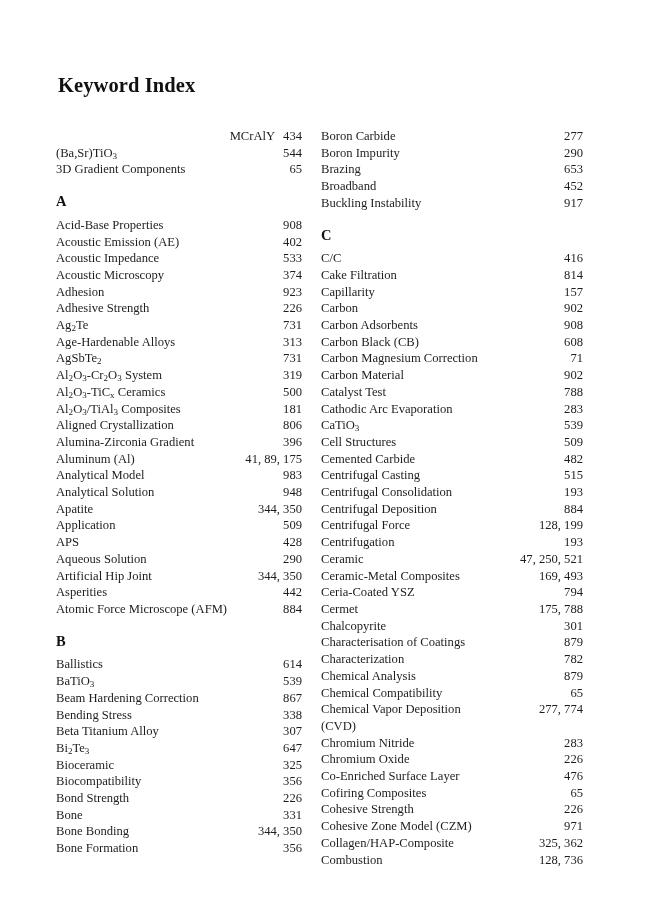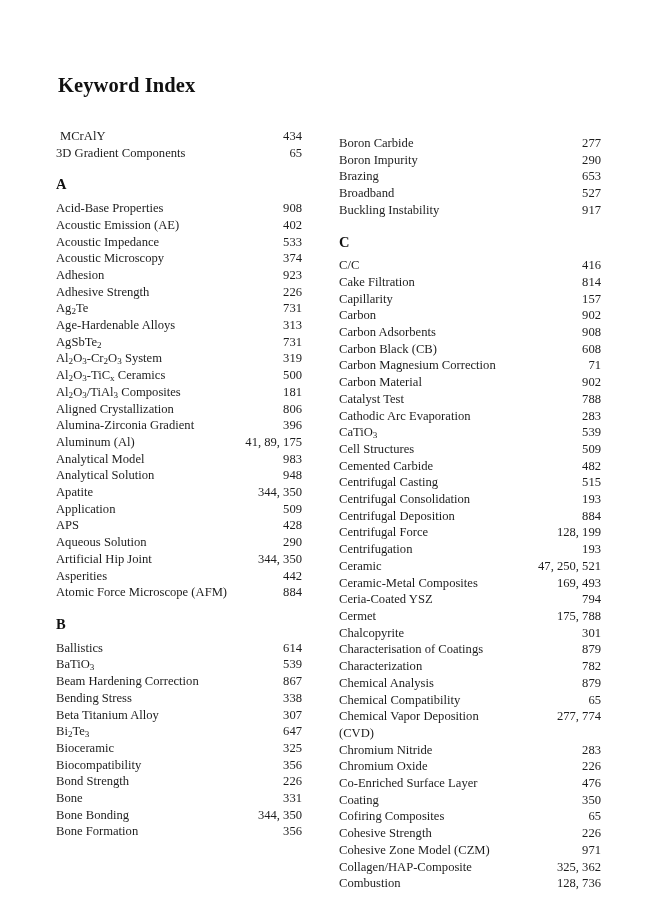--- a/index.html
+++ b/index.html
@@ -38,21 +38,21 @@
     position: absolute;
     left: 0;
     top: 128px;
     width: 650px;
   }
   .column {
     position: absolute;
     top: 0;
   }
   .column-left  { left: 56px;  width: 246px; }
-  .column-right { left: 339px; width: 262px; margin-top: 7px; }
+  .column-right { left: 321px; width: 262px; }
 
   .letter-heading {
     font-size: 14.5px;
     font-weight: bold;
     color: #111111;
     line-height: 16.7px;
     margin-top: 15px;
     margin-bottom: 7px;
   }
 
@@ -67,21 +67,21 @@
   .entry-term {
     flex: 1 1 auto;
     padding-right: 8px;
     white-space: pre-wrap;
   }
   .entry-pages {
     flex: 0 0 auto;
     text-align: right;
     white-space: pre-line;
   }
-  .entry.indented .entry-term { padding-left: 4px; }
+  .entry.indented .entry-term { padding-left: 4px; text-align: right; }
 
   sub {
     font-size: 0.72em;
     vertical-align: -0.23em;
     line-height: 0;
   }
 </style>
 </head>
 <body>
 
@@ -89,20 +89,24 @@
 
   <div class="page-title">Keyword Index</div>
 
   <div class="columns">
     <div class="column column-left">
         <div class="entry indented">
           <span class="entry-term">MCrAlY</span>
           <span class="entry-pages">434</span>
         </div>
         <div class="entry">
+          <span class="entry-term">(Ba,Sr)TiO<sub>3</sub></span>
+          <span class="entry-pages">544</span>
+        </div>
+        <div class="entry">
           <span class="entry-term">3D Gradient Components</span>
           <span class="entry-pages">65</span>
         </div>
         <div class="letter-heading">A</div>
         <div class="entry">
           <span class="entry-term">Acid-Base Properties</span>
           <span class="entry-pages">908</span>
         </div>
         <div class="entry">
           <span class="entry-term">Acoustic Emission (AE)</span>
@@ -256,21 +260,21 @@
         <div class="entry">
           <span class="entry-term">Boron Impurity</span>
           <span class="entry-pages">290</span>
         </div>
         <div class="entry">
           <span class="entry-term">Brazing</span>
           <span class="entry-pages">653</span>
         </div>
         <div class="entry">
           <span class="entry-term">Broadband</span>
-          <span class="entry-pages">527</span>
+          <span class="entry-pages">452</span>
         </div>
         <div class="entry">
           <span class="entry-term">Buckling Instability</span>
           <span class="entry-pages">917</span>
         </div>
         <div class="letter-heading">C</div>
         <div class="entry">
           <span class="entry-term">C/C</span>
           <span class="entry-pages">416</span>
         </div>
@@ -388,24 +392,20 @@
         </div>
         <div class="entry">
           <span class="entry-term">Chromium Oxide</span>
           <span class="entry-pages">226</span>
         </div>
         <div class="entry">
           <span class="entry-term">Co-Enriched Surface Layer</span>
           <span class="entry-pages">476</span>
         </div>
         <div class="entry">
-          <span class="entry-term">Coating</span>
-          <span class="entry-pages">350</span>
-        </div>
-        <div class="entry">
           <span class="entry-term">Cofiring Composites</span>
           <span class="entry-pages">65</span>
         </div>
         <div class="entry">
           <span class="entry-term">Cohesive Strength</span>
           <span class="entry-pages">226</span>
         </div>
         <div class="entry">
           <span class="entry-term">Cohesive Zone Model (CZM)</span>
           <span class="entry-pages">971</span>

